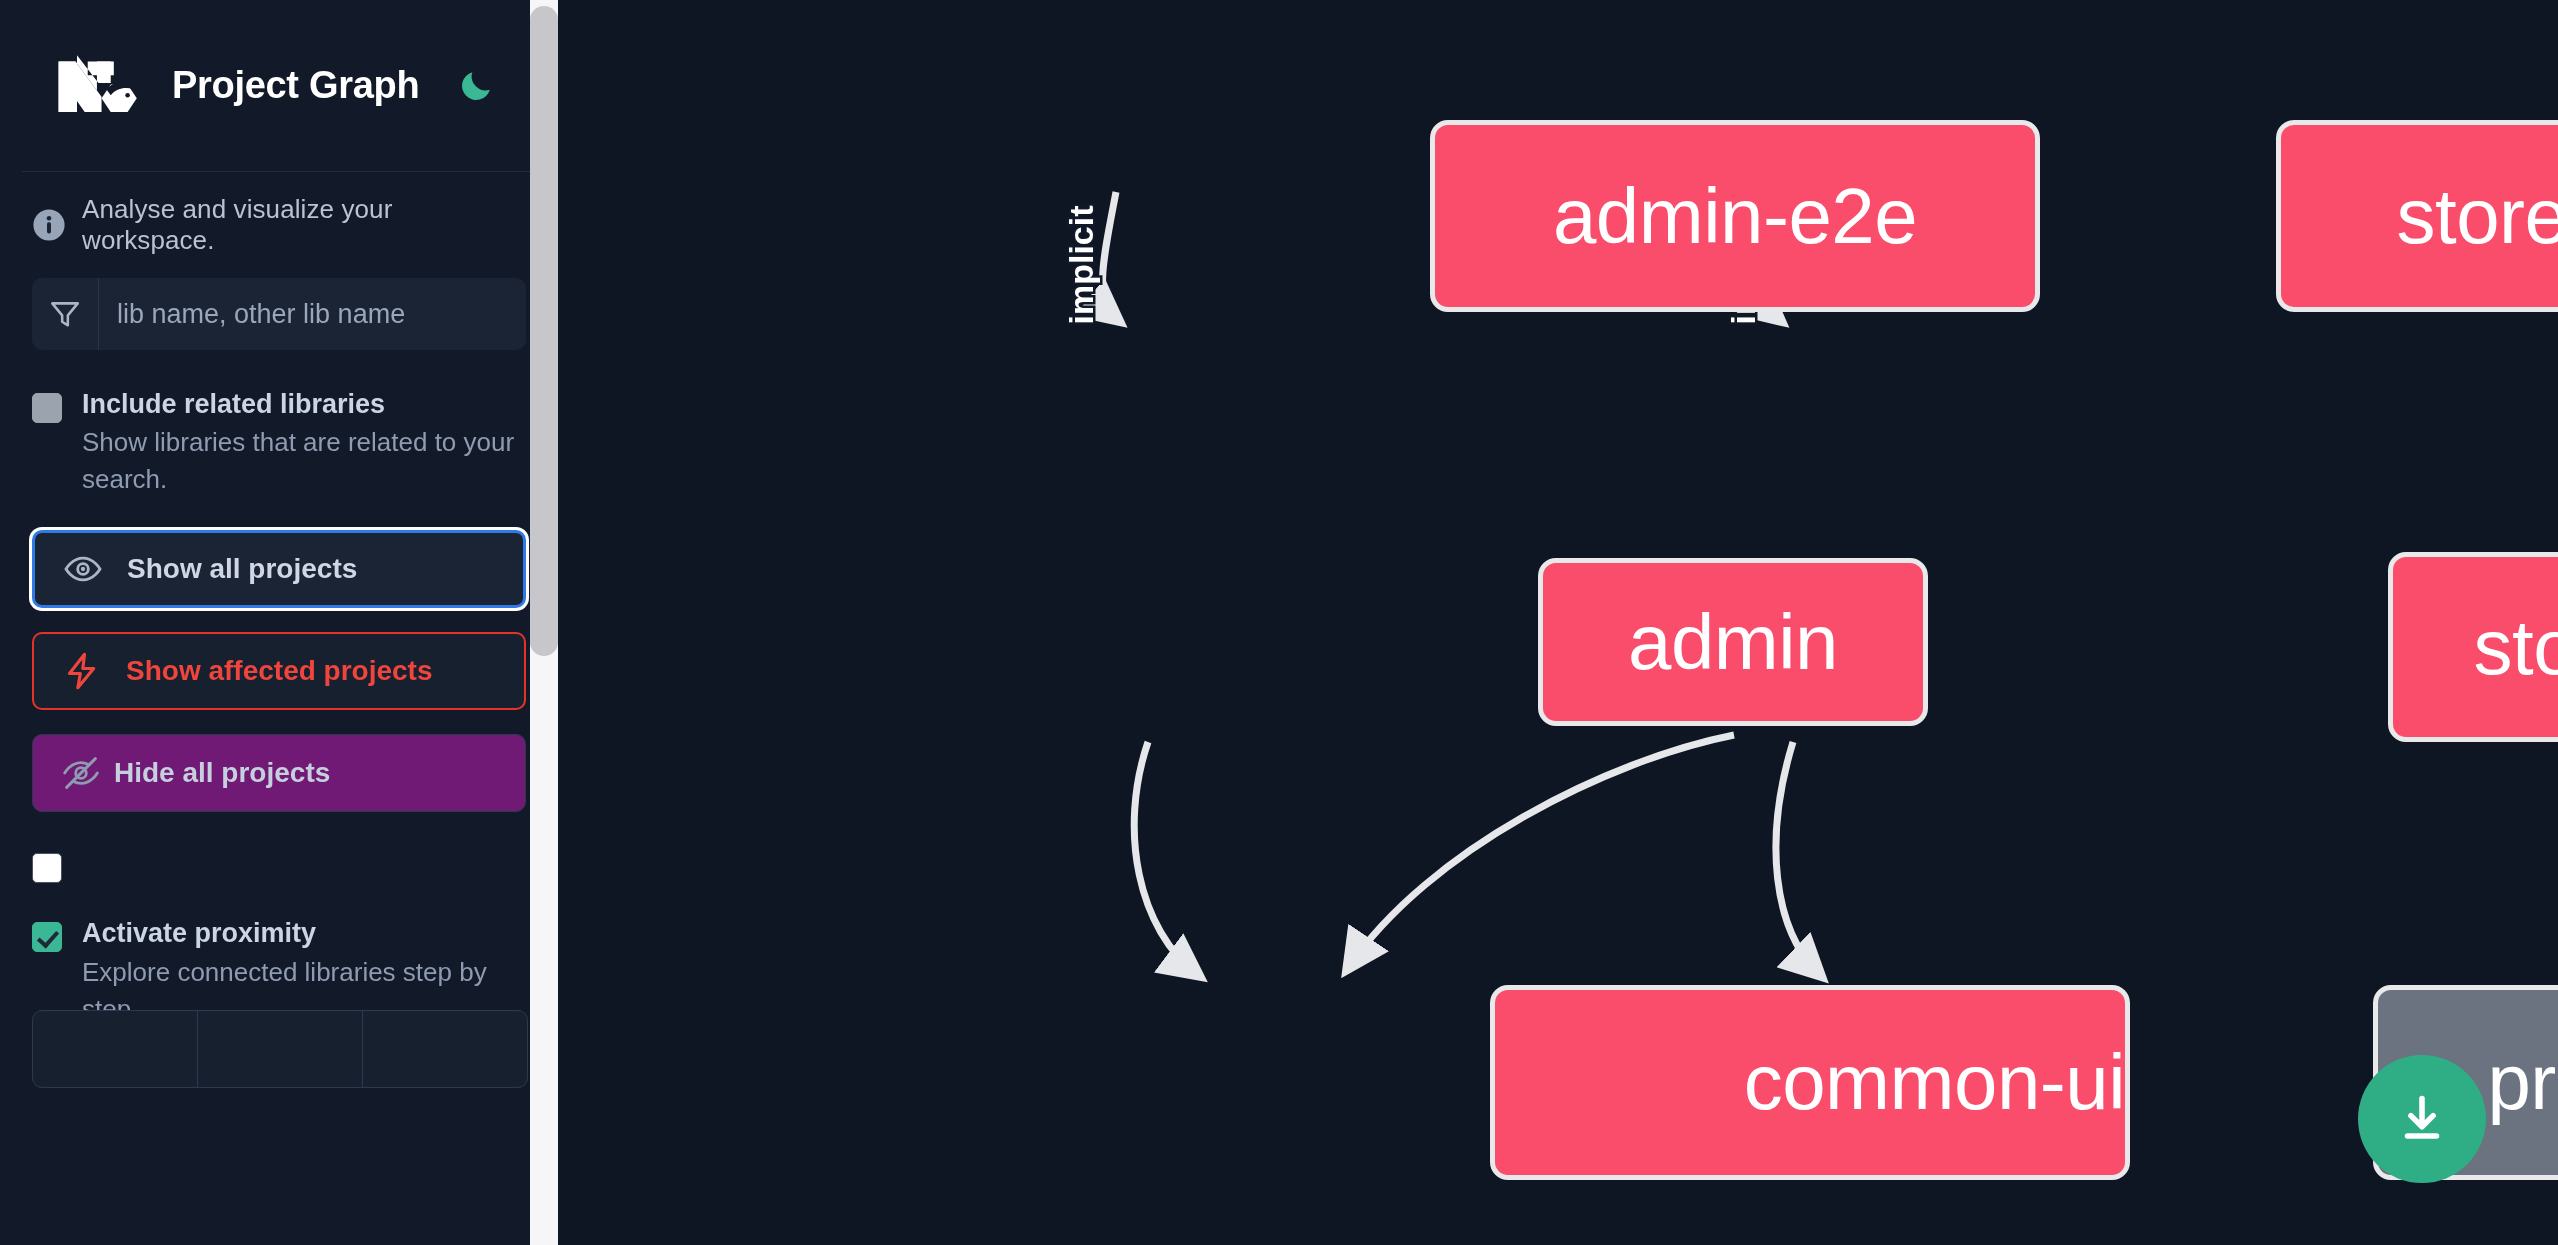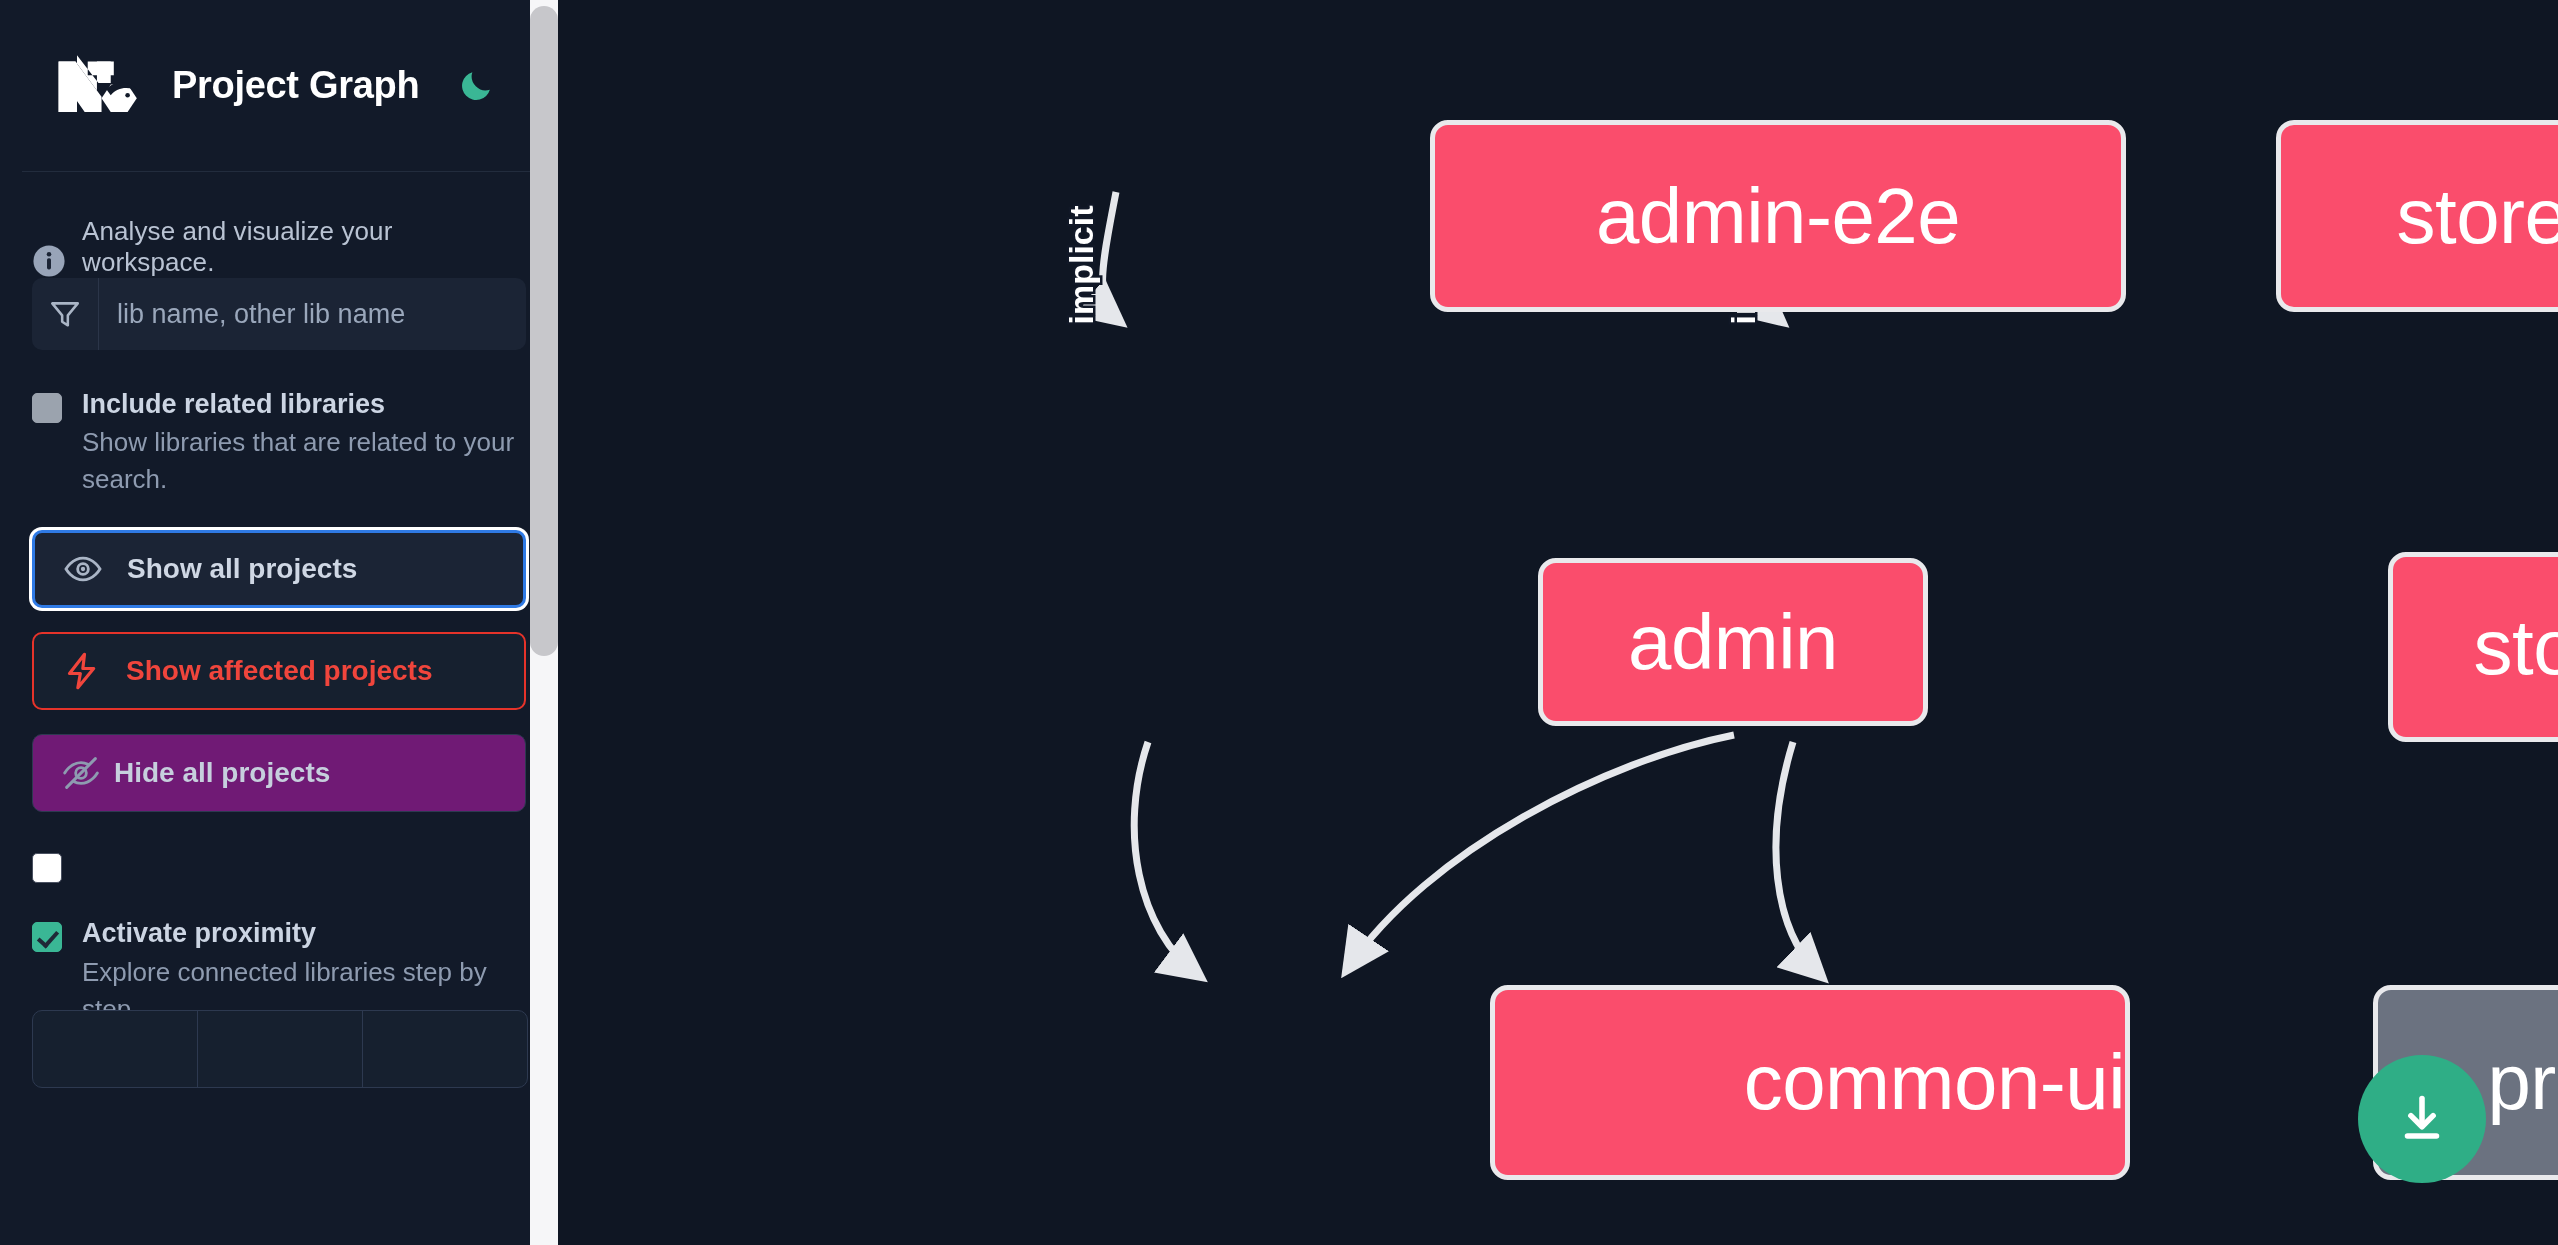--- a/index.html
+++ b/index.html
@@ -66,21 +66,21 @@
   }
 
   .sidebar-body {
     position: relative;
     padding: 0 32px;
     box-sizing: border-box;
   }
 
   .tagline-row {
     display: flex;
-    align-items: flex-end;
+    align-items: center;
     gap: 16px;
     height: 106px;
   }
   .info-icon {
     width: 34px;
     height: 34px;
     flex: 0 0 34px;
   }
   .tagline-text {
     font-size: 26px;
@@ -394,21 +394,21 @@
       <path d="M 1235 742 C 1205 840 1215 930 1262 975" fill="none" stroke="#e5e7eb" stroke-width="7" marker-end="url(#arrow)"></path>
 
       <g>
         <text x="535" y="265" transform="rotate(-90 535 265)" font-family="Liberation Sans, sans-serif" font-size="34" font-weight="700" fill="#ffffff" stroke="#111827" stroke-width="5" paint-order="stroke" text-anchor="middle">implicit</text>
       </g>
       <g>
         <text x="1197" y="265" transform="rotate(-90 1197 265)" font-family="Liberation Sans, sans-serif" font-size="34" font-weight="700" fill="#ffffff" stroke="#111827" stroke-width="5" paint-order="stroke" text-anchor="middle">implicit</text>
       </g>
     </svg>
 
-    <div class="node pink" style="left:872px;top:120px;width:696px;height:192px;font-size:78px;">
+    <div class="node pink" style="left:872px;top:120px;width:610px;height:192px;font-size:78px;">
       <span>admin-e2e</span>
     </div>
 
     <div class="node pink" style="left:1718px;top:120px;width:566px;height:192px;font-size:78px;">
       <span>store-e2e</span>
     </div>
 
     <div class="node pink" style="left:980px;top:552px;width:390px;height:168px;font-size:78px;margin-top:6px;">
       <span>admin</span>
     </div>

